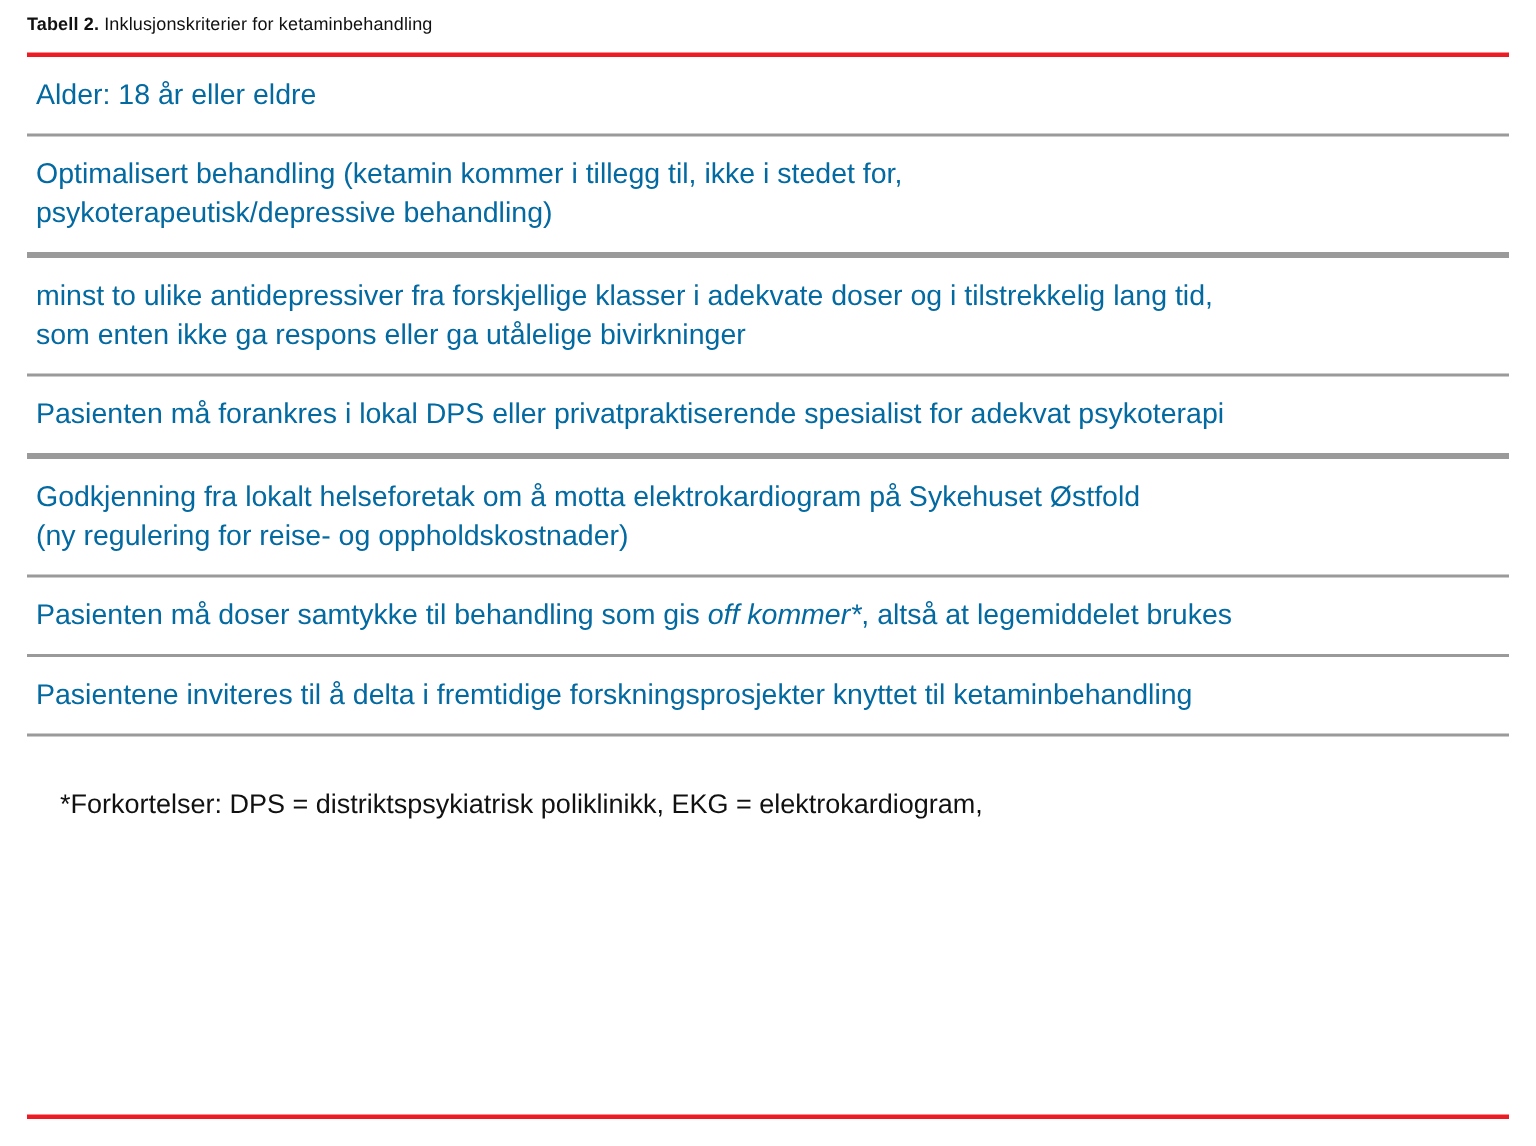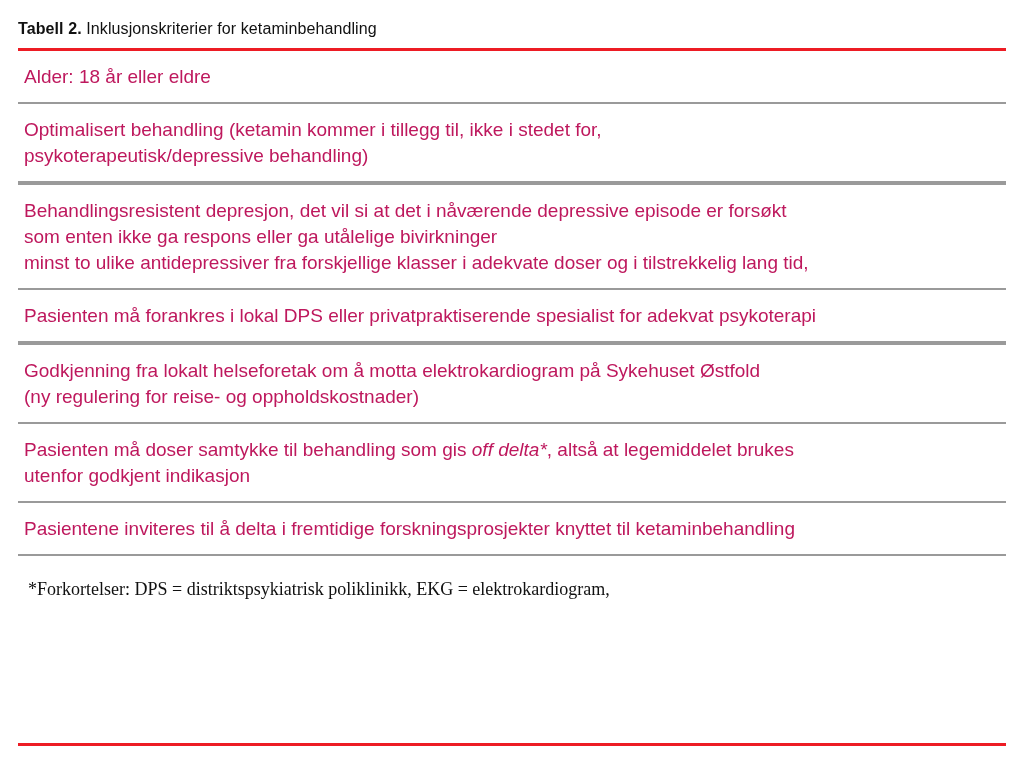--- a/index.html
+++ b/index.html
@@ -19,24 +19,24 @@
   .table-figure {
     position: relative;
     width: 1024px;
     height: 764px;
     box-sizing: border-box;
     padding: 0 18px;
   }
 
   
   .caption {
-    font-size: 16px;
+    font-size: 12px;
     line-height: 26px;
     color: #111111;
-    padding: 16px 0 6px 0;
+    padding: 3px 0 6px 0;
     white-space: nowrap;
     letter-spacing: 0.1px;
   }
   .caption-label {
     font-weight: bold;
   }
   .caption-text {
     font-weight: normal;
   }
 
@@ -55,42 +55,41 @@
     margin: 0;
   }
 
   
   .rows {
     display: block;
   }
   .row {
     font-size: 19px;
     line-height: 26px;
-    color: #be185d;
+    color: #0369a1;
     padding: 13px 2px 12px 6px;
     box-sizing: border-box;
   }
   .row p {
     margin: 0;
   }
   .row .it {
     font-style: italic;
   }
 
   
   .footnote {
     font-size: 18px;
     line-height: 25px;
     color: #111111;
     padding: 21px 2px 20px 10px;
     box-sizing: border-box;
   }
   .footnote p {
-    margin: 0;
-    font-family: Liberation Serif, serif;
+    margin: 12px;
   }
 
   .bottom-rule-wrap {
     position: absolute;
     left: 18px;
     right: 18px;
     bottom: 18px;
   }
 </style>
 </head>
@@ -114,42 +113,40 @@
 
     <div class="row">
       <p>Optimalisert behandling (ketamin kommer i tillegg til, ikke i stedet for,</p>
       <p>psykoterapeutisk/depressive behandling)</p>
     </div>
     <div class="rule-gray"></div>
 
     <div class="rule-gray"></div>
 
     <div class="row">
-      <p>Behandlingsresistent depresjon, det vil si at det i nåværende depressive episode er forsøkt</p>
+      <p>minst to ulike antidepressiver fra forskjellige klasser i adekvate doser og i tilstrekkelig lang tid,</p>
       <p>som enten ikke ga respons eller ga utålelige bivirkninger</p>
-      <p>minst to ulike antidepressiver fra forskjellige klasser i adekvate doser og i tilstrekkelig lang tid,</p>
     </div>
     <div class="rule-gray"></div>
 
     <div class="row">
       <p>Pasienten må forankres i lokal DPS eller privatpraktiserende spesialist for adekvat psykoterapi</p>
     </div>
     <div class="rule-gray"></div>
 
     <div class="rule-gray"></div>
 
     <div class="row">
       <p>Godkjenning fra lokalt helseforetak om å motta elektrokardiogram på Sykehuset Østfold</p>
       <p>(ny regulering for reise- og oppholdskostnader)</p>
     </div>
     <div class="rule-gray"></div>
 
     <div class="row">
-      <p><span>Pasienten må doser samtykke til behandling som gis </span><span class="it">off delta*</span><span>, altså at legemiddelet brukes</span></p>
-      <p>utenfor godkjent indikasjon</p>
+      <p><span>Pasienten må doser samtykke til behandling som gis </span><span class="it">off kommer*</span><span>, altså at legemiddelet brukes</span></p>
     </div>
     <div class="rule-gray"></div>
 
     <div class="row">
       <p>Pasientene inviteres til å delta i fremtidige forskningsprosjekter knyttet til ketaminbehandling</p>
     </div>
     <div class="rule-gray"></div>
 
     <div class="footnote">
       <p>*Forkortelser: DPS = distriktspsykiatrisk poliklinikk, EKG = elektrokardiogram,</p>

